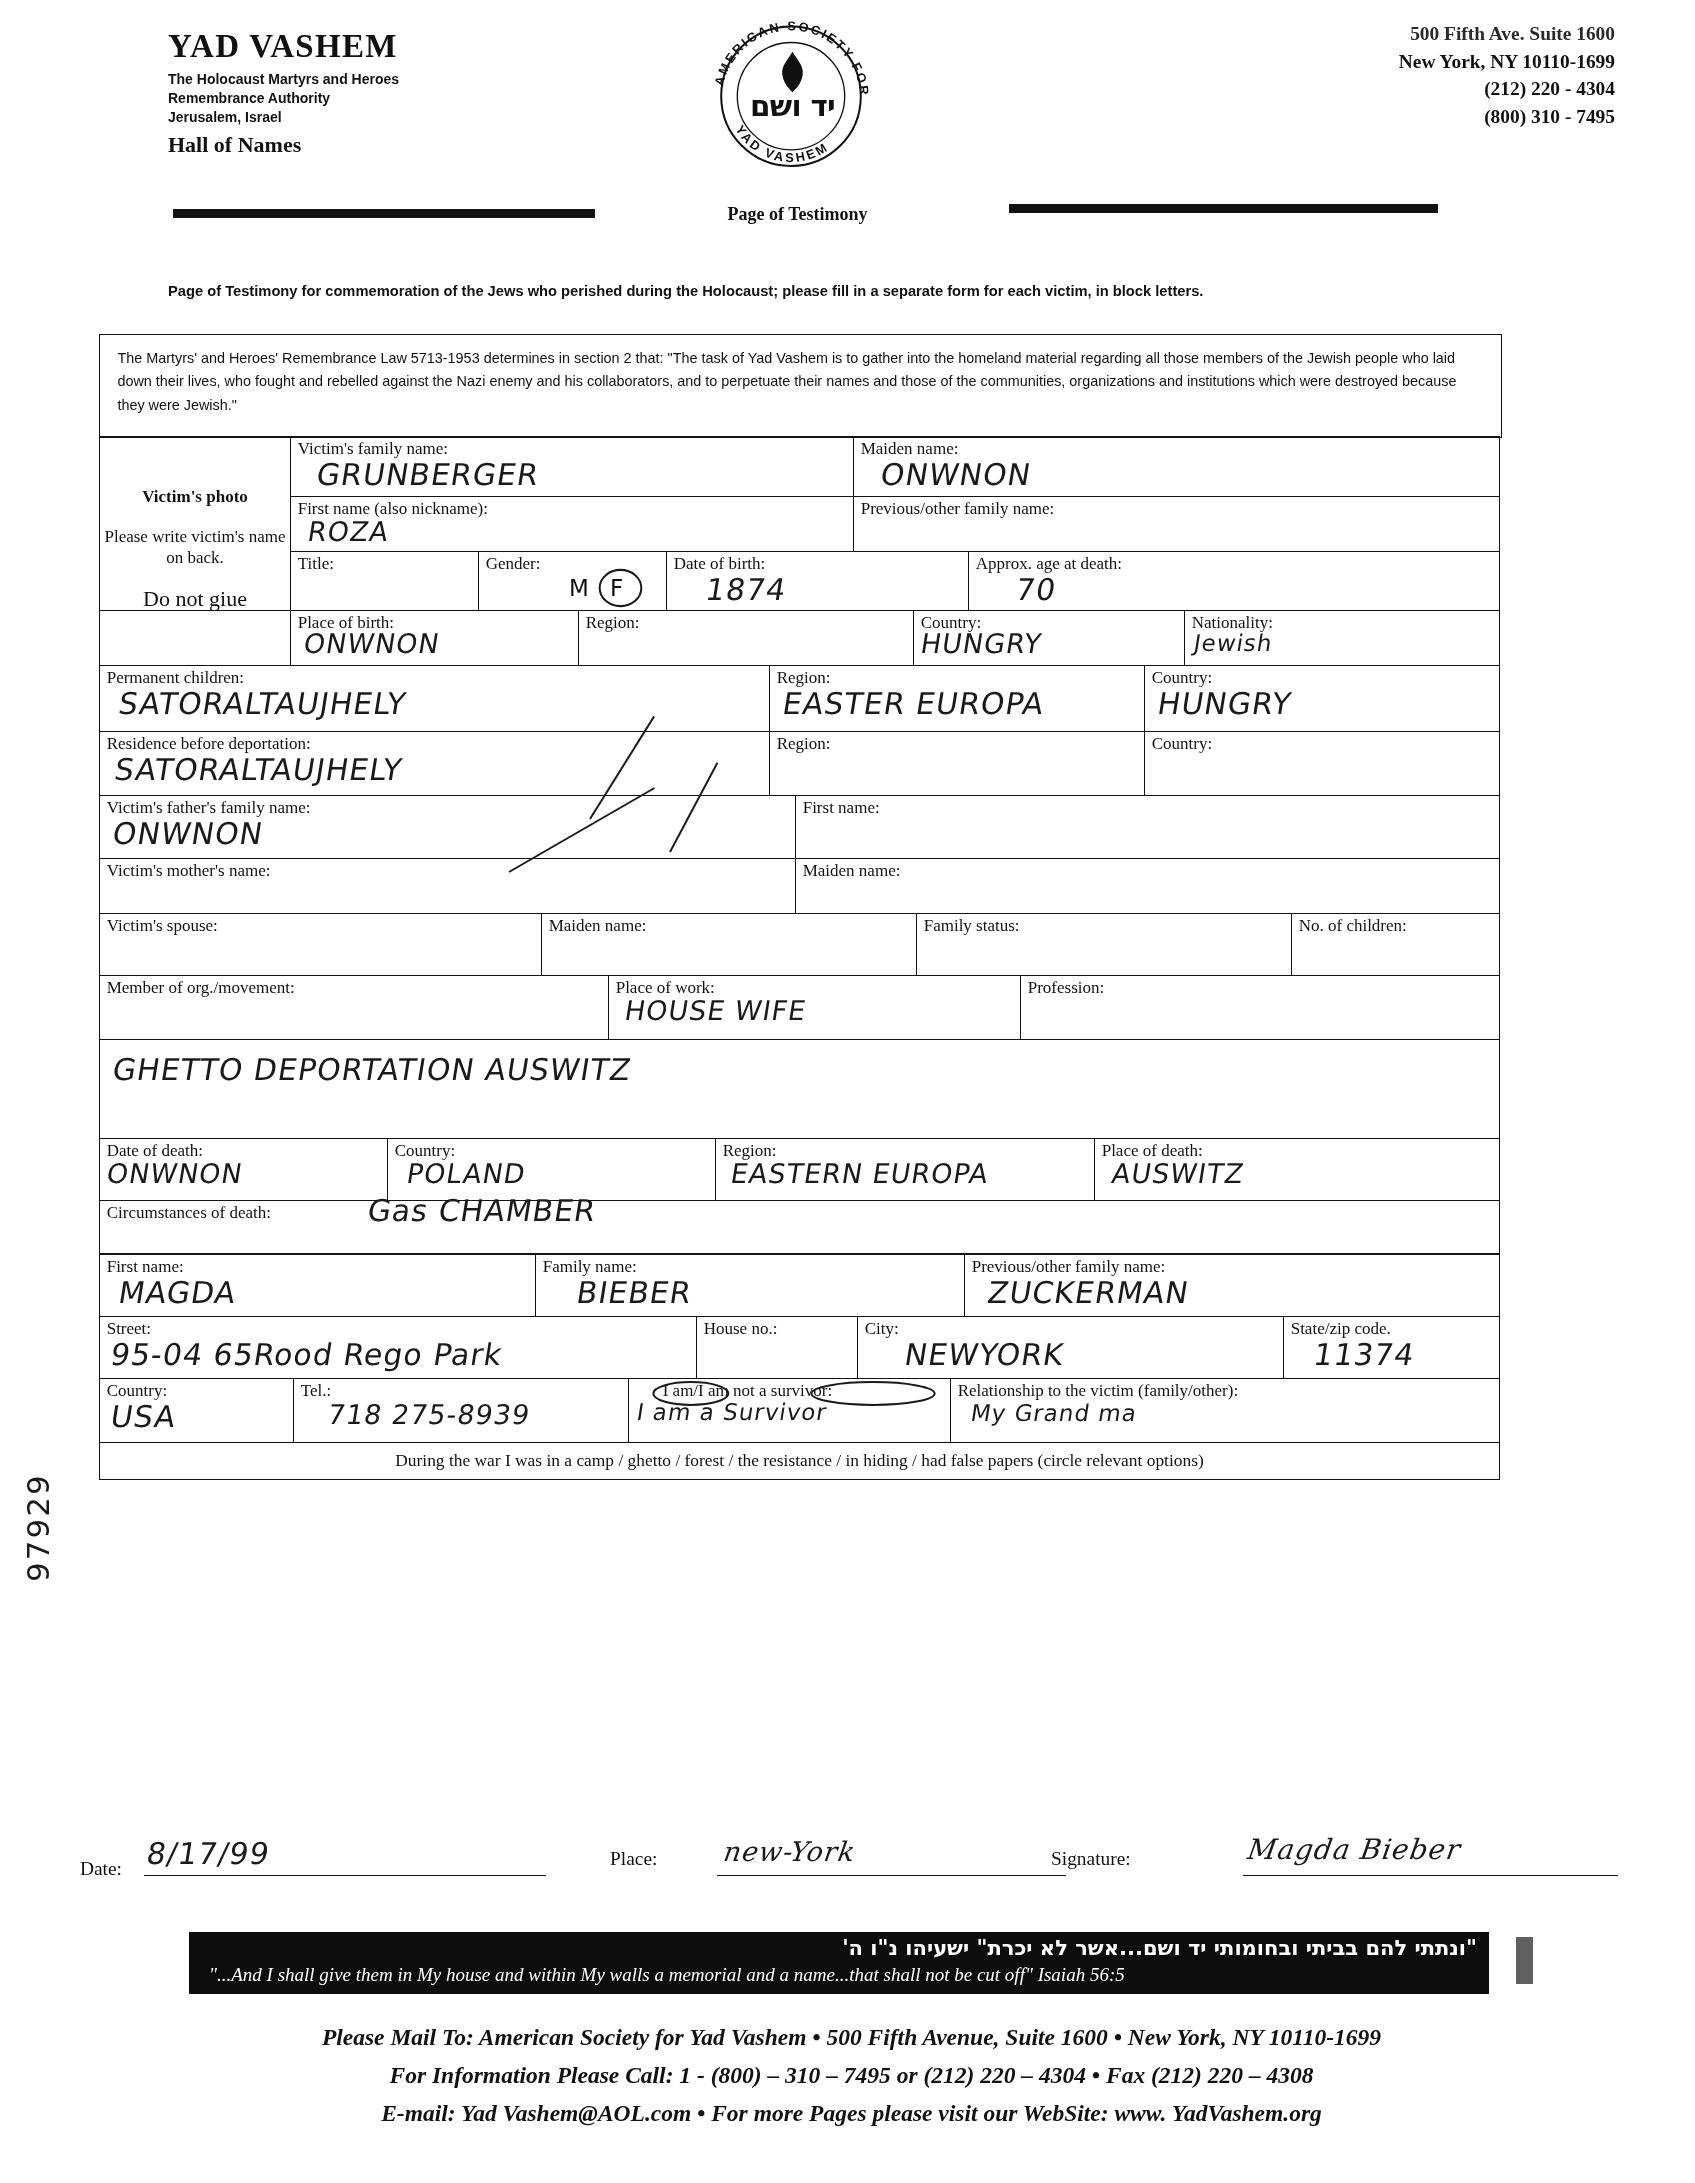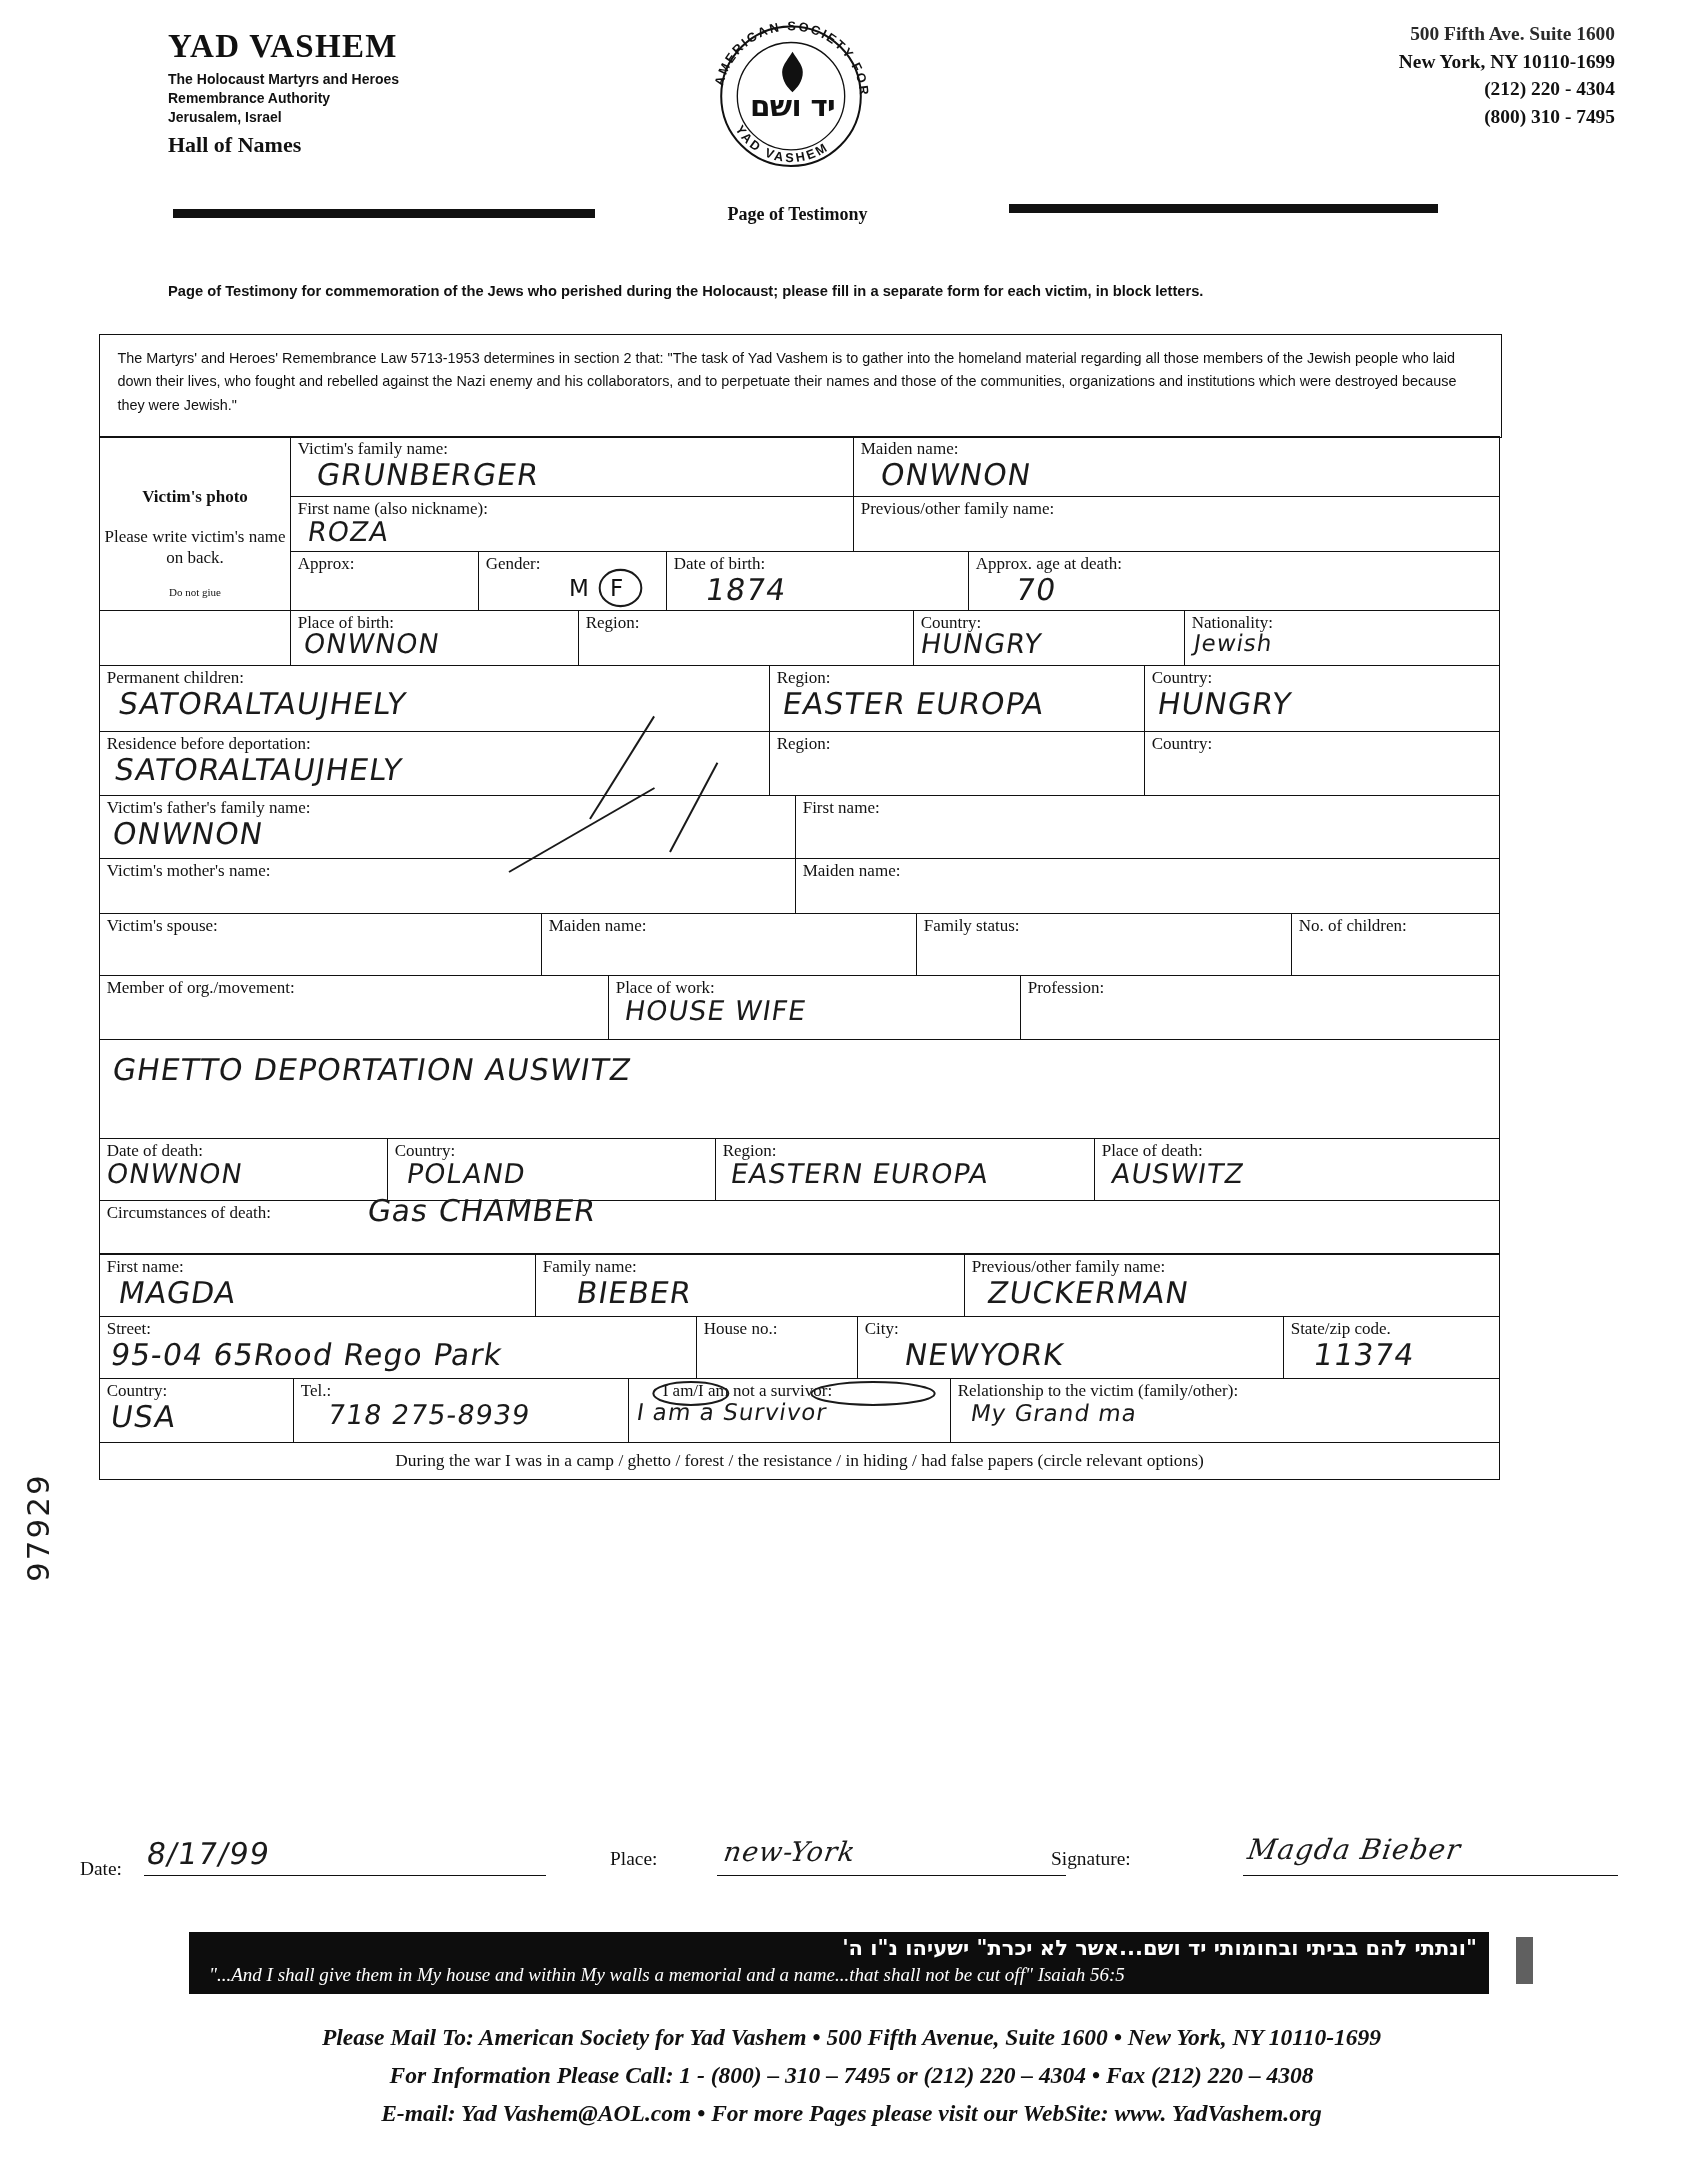--- a/index.html
+++ b/index.html
@@ -83,21 +83,21 @@
   .hw.lg { font-size:30px; }
 
   
   .photo-cell {
     width:191px; box-sizing:border-box; border-right:1.3px solid #111;
     text-align:center; padding-top:50px;
     font-family:"Liberation Serif", serif;
   }
   .photo-cell .t1 { font-weight:bold; font-size:17px; }
   .photo-cell .t2 { font-size:17px; margin-top:19px; line-height:1.25; }
-  .photo-cell .t3 { font-size:11px; margin-top:17.4px; }
+  .photo-cell .t3 { font-size:22px; margin-top:17.4px; }
 
   .grow { flex:1 1 auto; }
   .warline {
     border-left:1.3px solid #111; border-right:1.3px solid #111; border-top:1.3px solid #111;
     border-bottom:1.3px solid #111;
     box-sizing:border-box; text-align:center; padding:6.7px 0 8px 0;
     font-family:"Liberation Serif", serif; font-size:17.4px;
   }
 
   
@@ -221,21 +221,21 @@
             <span class="hw" style="margin-left:10.7px;margin-top:-2.7px;">ROZA</span>
           </div>
           <div class="cell grow">
             <span class="lbl">Previous/other family name:</span>
             <span class="hw"></span>
           </div>
         </div>
 
         <div style="display:flex; height:59px; border-top:1.3px solid #111; box-sizing:border-box;">
           <div class="cell" style="width:188px;">
-            <span class="lbl">Approx:</span>
+            <span class="lbl">Title:</span>
             <span class="hw"></span>
           </div>
           <div class="cell" style="width:188px; position:relative;">
             <span class="lbl">Gender:</span>
             <span style="position:absolute; left:90px; top:23px; font-family:'DejaVu Sans',sans-serif; font-size:23px;">M</span>
             <span style="position:absolute; left:131px; top:23px; font-family:'DejaVu Sans',sans-serif; font-size:23px;">F</span>
             <svg style="position:absolute; left:118px; top:14.7px;" width="47" height="42" viewBox="0 0 70 62">
               <ellipse cx="35" cy="31" rx="31" ry="27" fill="none" stroke="#1a1a1a" stroke-width="3"></ellipse>
             </svg>
           </div>

